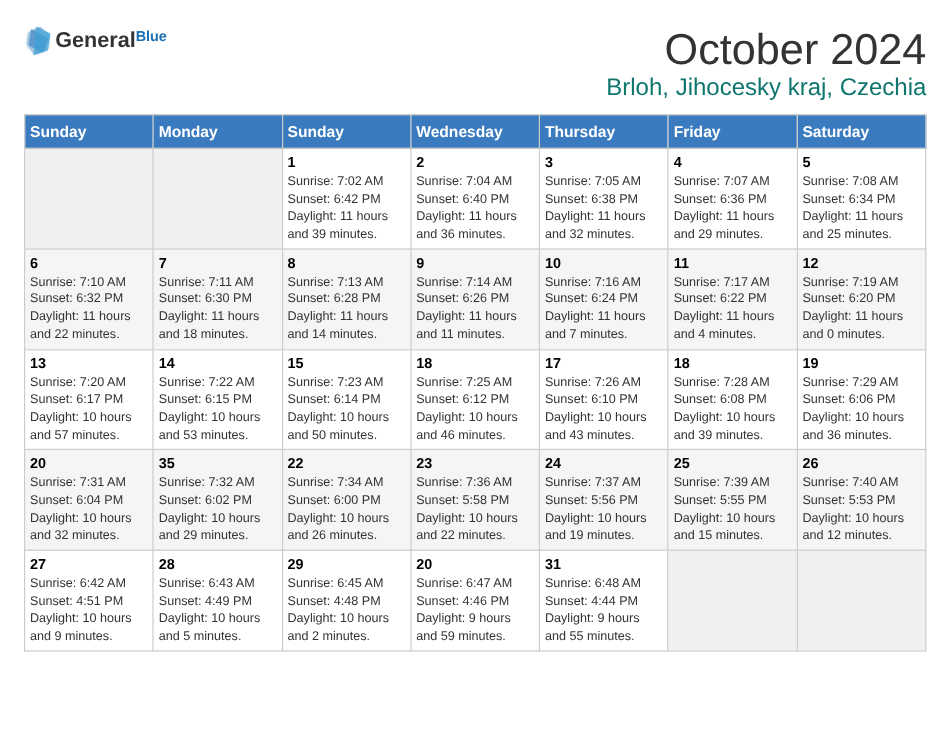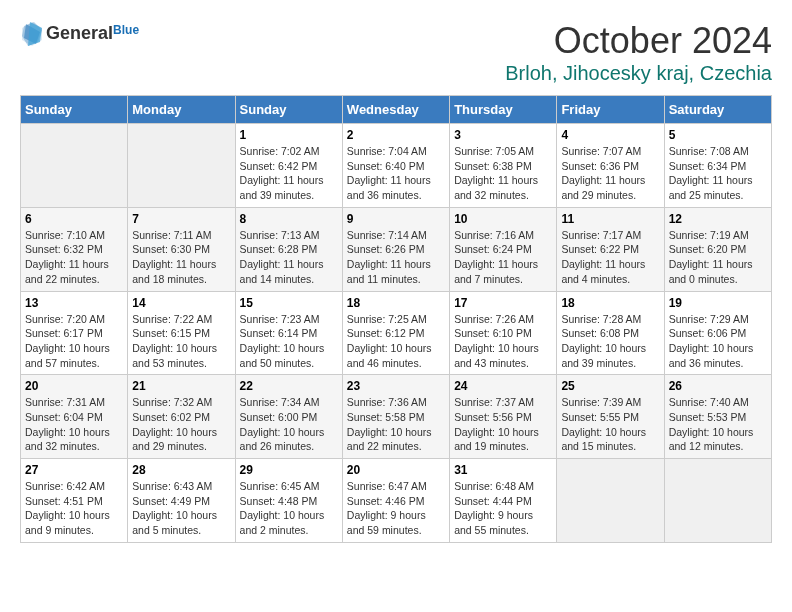--- a/index.html
+++ b/index.html
@@ -219,21 +219,21 @@
           <span class="day-num">19</span>
           <div class="day-detail">Sunrise: 7:29 AM<br>Sunset: 6:06 PM<br>Daylight: 10 hours and 36 minutes.</div>
         </td>
       </tr>
       <tr>
         <td>
           <span class="day-num">20</span>
           <div class="day-detail">Sunrise: 7:31 AM<br>Sunset: 6:04 PM<br>Daylight: 10 hours and 32 minutes.</div>
         </td>
         <td>
-          <span class="day-num">21</span>
+          <span class="day-num">35</span>
           <div class="day-detail">Sunrise: 7:32 AM<br>Sunset: 6:02 PM<br>Daylight: 10 hours and 29 minutes.</div>
         </td>
         <td>
           <span class="day-num">22</span>
           <div class="day-detail">Sunrise: 7:34 AM<br>Sunset: 6:00 PM<br>Daylight: 10 hours and 26 minutes.</div>
         </td>
         <td>
           <span class="day-num">23</span>
           <div class="day-detail">Sunrise: 7:36 AM<br>Sunset: 5:58 PM<br>Daylight: 10 hours and 22 minutes.</div>
         </td>

